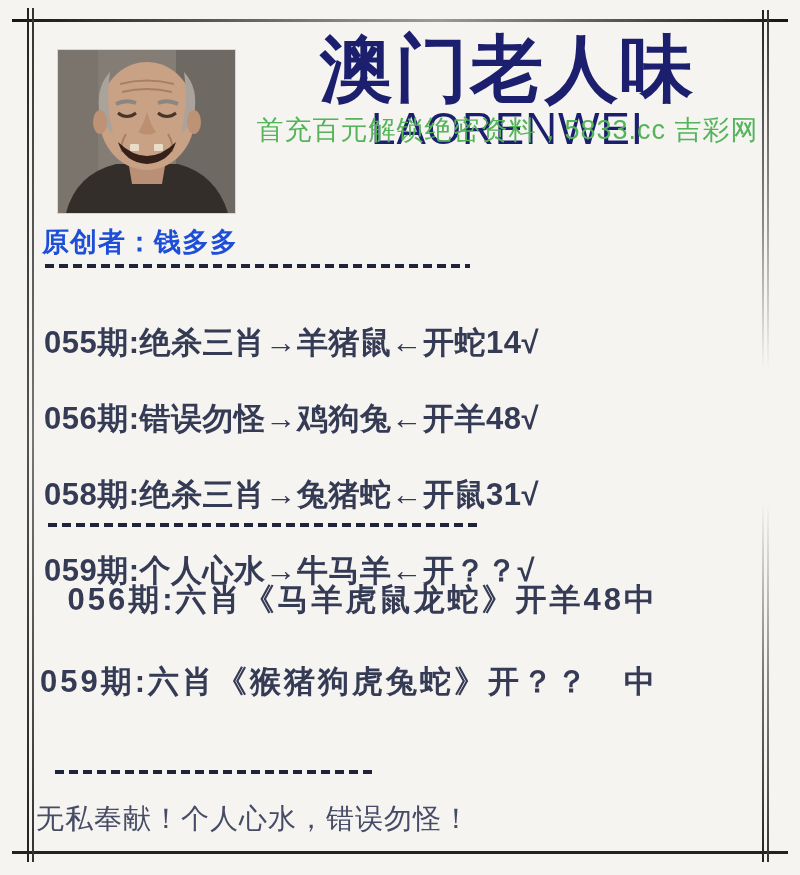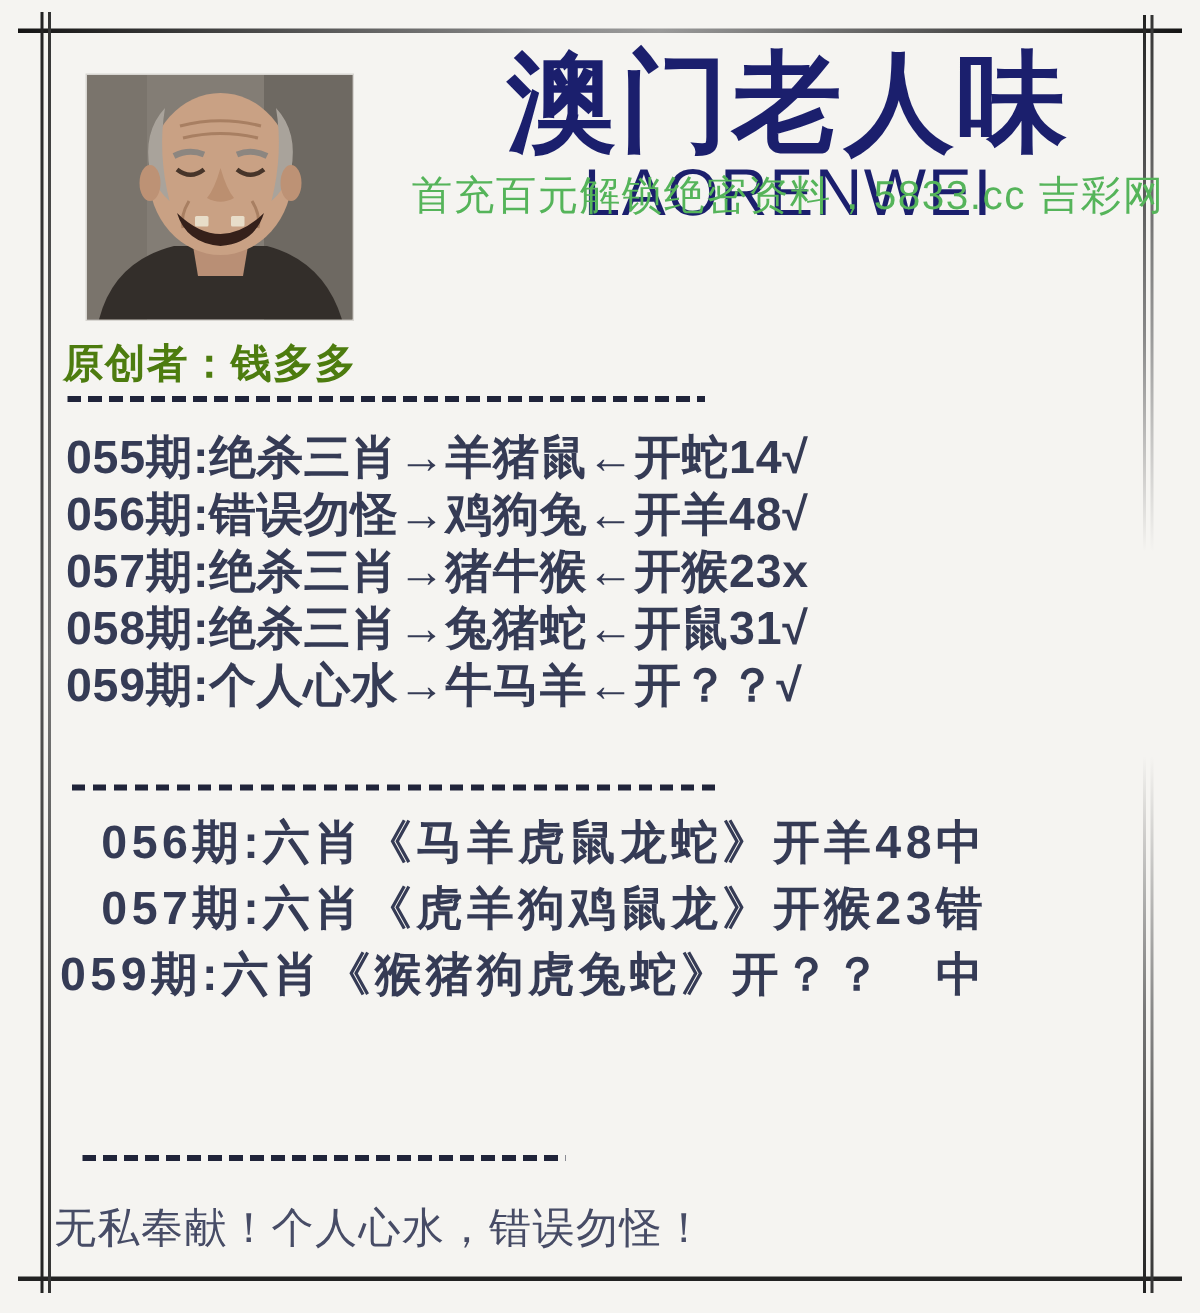--- a/index.html
+++ b/index.html
@@ -30,52 +30,52 @@
   .frame-v.r1{left:762px;top:10px;height:852px;background:linear-gradient(180deg,#222 0%,#888 25%,rgba(140,140,140,0) 42%,rgba(140,140,140,0) 58%,#777 78%,#222 100%);}
   .frame-v.r2{left:767px;top:10px;height:852px;background:linear-gradient(180deg,#333 0%,#999 25%,rgba(140,140,140,0) 42%,rgba(140,140,140,0) 58%,#888 78%,#333 100%);}
 
   
   .photo{
     position:absolute;left:58px;top:50px;width:177px;height:163px;
     background:#847e76;box-shadow:0 0 0 1px #d8d6d2;
   }
   .photo svg{display:block;width:100%;height:100%;}
   .title-block{
-    position:absolute;left:263px;top:30px;width:525px;text-align:center;
+    position:absolute;left:245px;top:30px;width:525px;text-align:center;
   }
   .main-title{
     font-size:73px;line-height:1.06;font-weight:900;letter-spacing:2px;
     color:var(--title-color);white-space:nowrap;
   }
   .sub-title{
     font-size:44px;line-height:1;font-weight:400;letter-spacing:1px;
     color:var(--title-color);white-space:nowrap;
   }
   .watermark{
     position:absolute;left:0;right:0;top:82px;
     font-size:27px;font-weight:400;letter-spacing:1px;
     color:var(--watermark-green);white-space:nowrap;z-index:3;
   }
   
   .author{
     position:absolute;left:42px;top:224px;
-    font-size:27px;font-weight:600;color:#4d7c0f;letter-spacing:1px;
+    font-size:27px;font-weight:600;color:#1d4ed8;letter-spacing:1px;
   }
   .dash{
     position:absolute;height:4px;
     background:repeating-linear-gradient(90deg,var(--dash-color) 0 9px,transparent 9px 14px);
   }
   .dash.d1{left:45px;top:264px;width:425px;}
   .dash.d2{left:48px;top:523px;width:434px;}
   .dash.d3{left:55px;top:770px;width:322px;}
 
   .list{position:absolute;white-space:nowrap;}
   .list-kill{left:44px;top:286px;font-size:31px;line-height:38px;font-weight:600;letter-spacing:0.5px;}
   .list-six{left:40px;top:540px;font-size:31px;line-height:44px;font-weight:600;letter-spacing:3px;text-align:right;}
-  .row{color:var(--text-color);}
+  .row{color:var(--text-color);margin-top:38px;}
 
   .footer-note{
     position:absolute;left:36px;top:800px;
     font-size:28px;font-weight:500;color:var(--footer-color);letter-spacing:1px;white-space:nowrap;
   }
 </style>
 </head>
 <body>
 
 <div class="frame-h top"></div>
@@ -128,28 +128,26 @@
   <div class="sub-title">LAORENWEI</div>
 </div>
 
 <div class="author">原创者：钱多多</div>
 
 <div class="dash d1"></div>
 
 <div class="list list-kill">
   <div class="row">055期:绝杀三肖→羊猪鼠←开蛇14√</div>
   <div class="row">056期:错误勿怪→鸡狗兔←开羊48√</div>
-  <div class="row">057期:绝杀三肖→猪牛猴←开猴23x</div>
   <div class="row">058期:绝杀三肖→兔猪蛇←开鼠31√</div>
   <div class="row">059期:个人心水→牛马羊←开？？√</div>
 </div>
 
 <div class="dash d2"></div>
 
 <div class="list list-six">
   <div class="row">056期:六肖《马羊虎鼠龙蛇》开羊48中</div>
-  <div class="row">057期:六肖《虎羊狗鸡鼠龙》开猴23错</div>
   <div class="row">059期:六肖《猴猪狗虎兔蛇》开？？　中</div>
 </div>
 
 <div class="dash d3"></div>
 
 <div class="footer-note">无私奉献！个人心水，错误勿怪！</div>
 
 </body></html>

